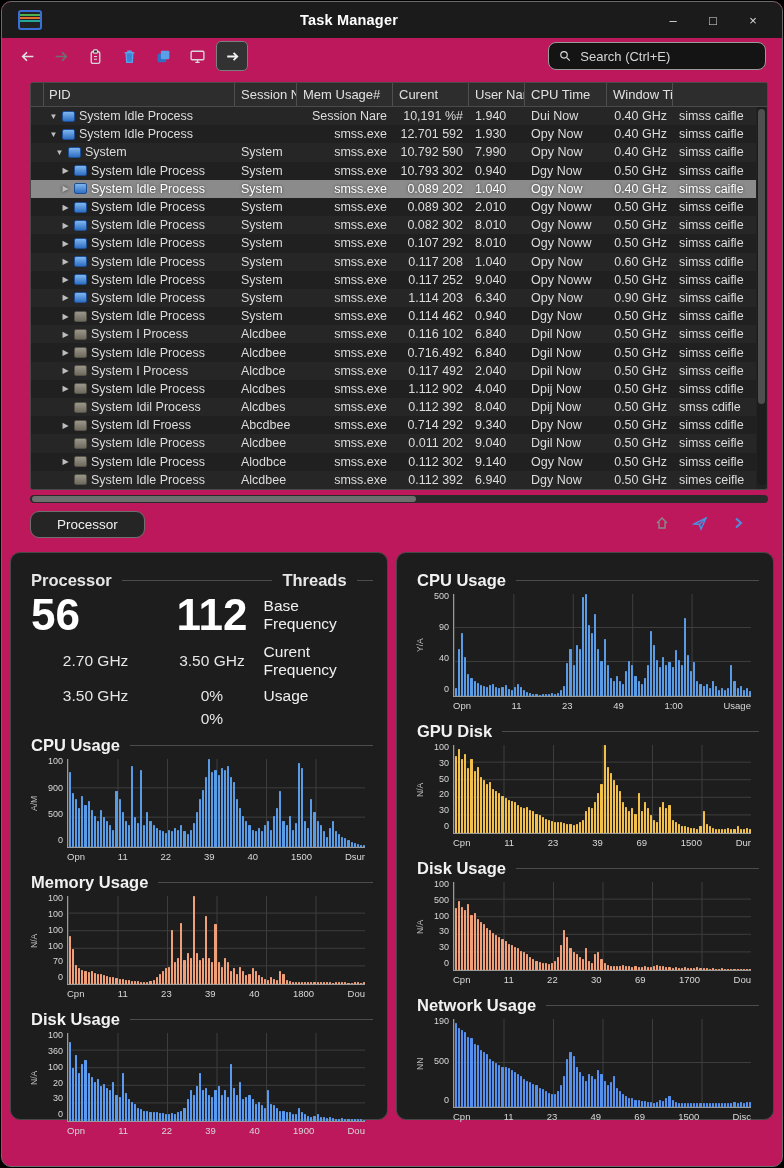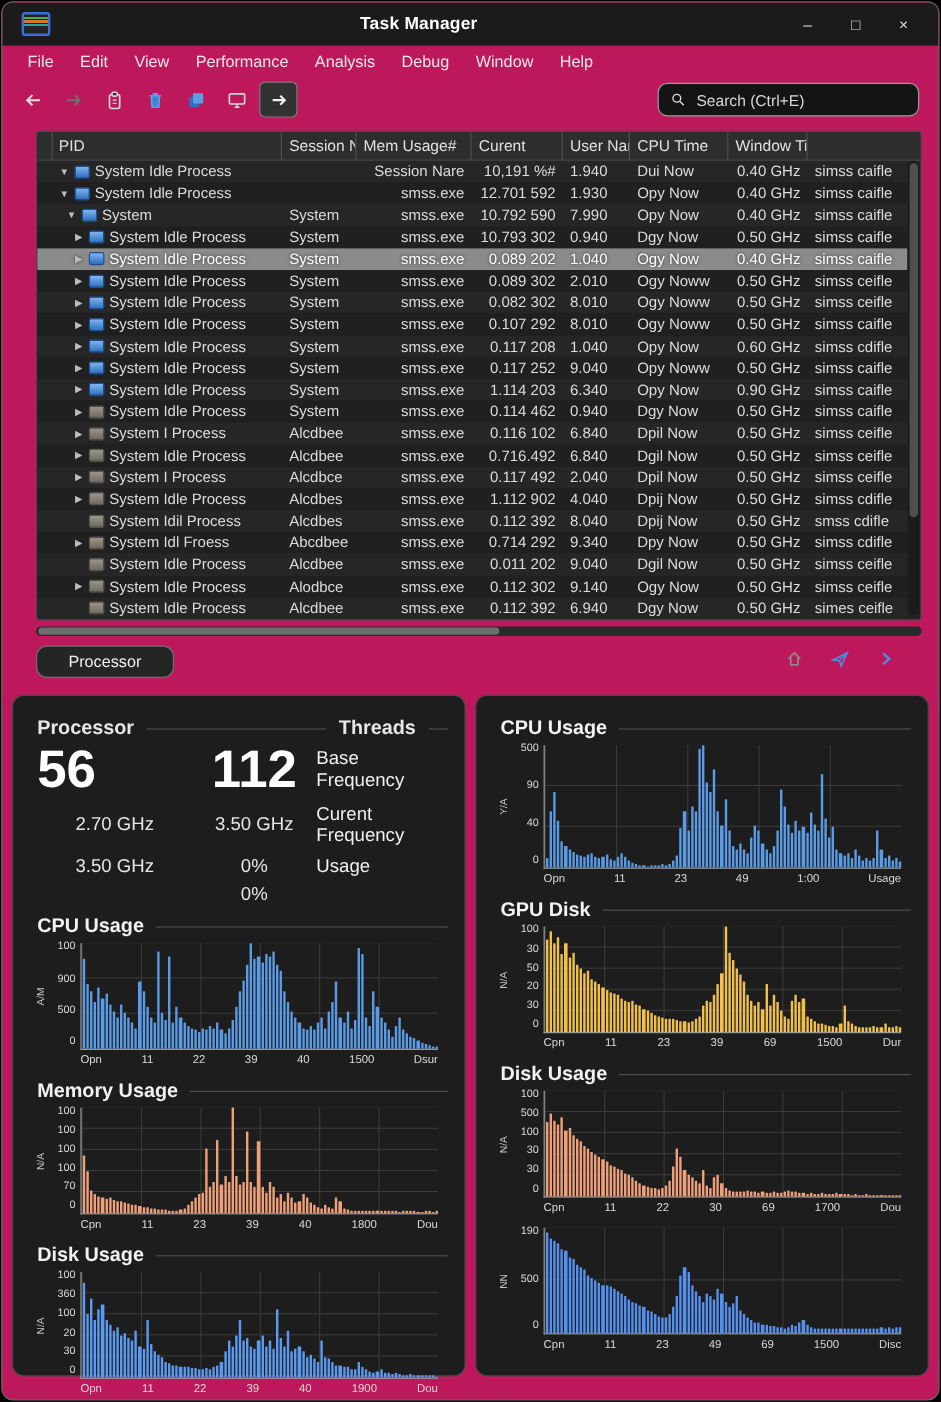--- a/index.html
+++ b/index.html
@@ -84,30 +84,20 @@
   <div class="titlebar">
     <div class="appicon"></div>
     <div class="titletext">Task Manager</div>
     <div class="wctrls" id="wctrls">
         <div class="wbtn">–</div>
         <div class="wbtn">□</div>
         <div class="wbtn">×</div>
       </div>
   </div>
 
-  <div class="menubar" id="menubar">
-      <span class="menu-item">File</span>
-      <span class="menu-item">Edit</span>
-      <span class="menu-item">View</span>
-      <span class="menu-item">Performance</span>
-      <span class="menu-item">Analysis</span>
-      <span class="menu-item">Debug</span>
-      <span class="menu-item">Window</span>
-      <span class="menu-item">Help</span>
-    </div>
 
   <div class="toolbar">
     <span id="toolbtns" style="display:flex;align-items:center;">
         <div class="tbtn">
           <svg viewBox="0 0 16 16">
             <path d="M13.5 8 H3.5 M7.5 4 L3.5 8 L7.5 12" fill="none" stroke="#e0e0e0" stroke-width="1.6"></path>
           </svg>
         </div>
         <div class="tbtn">
           <svg viewBox="0 0 16 16">
@@ -1268,20 +1258,24 @@
           <div class="xticks">
             <span>Cpn</span>
             <span>11</span>
             <span>22</span>
             <span>30</span>
             <span>69</span>
             <span>1700</span>
             <span>Dou</span>
           </div>
         </div>
+      <div class="sec-title">
+          <span>Network Usage</span>
+          <span class="line"></span>
+        </div>
       <div class="chart">
           <div class="ylab">NN</div>
           <div class="yticks">
             <span>190</span>
             <span>500</span>
             <span>0</span>
           </div>
           <div class="plot" style="background-image: linear-gradient(to right, rgb(61, 61, 61) 1px, transparent 1px), linear-gradient(to top, rgb(61, 61, 61) 1px, transparent 1px); background-size: calc(16.6667%) 100%, 100% calc(50%);">
             <div class="bars">
               <div class="bar" style="height: 95%; background: rgb(85, 144, 238);"></div>

